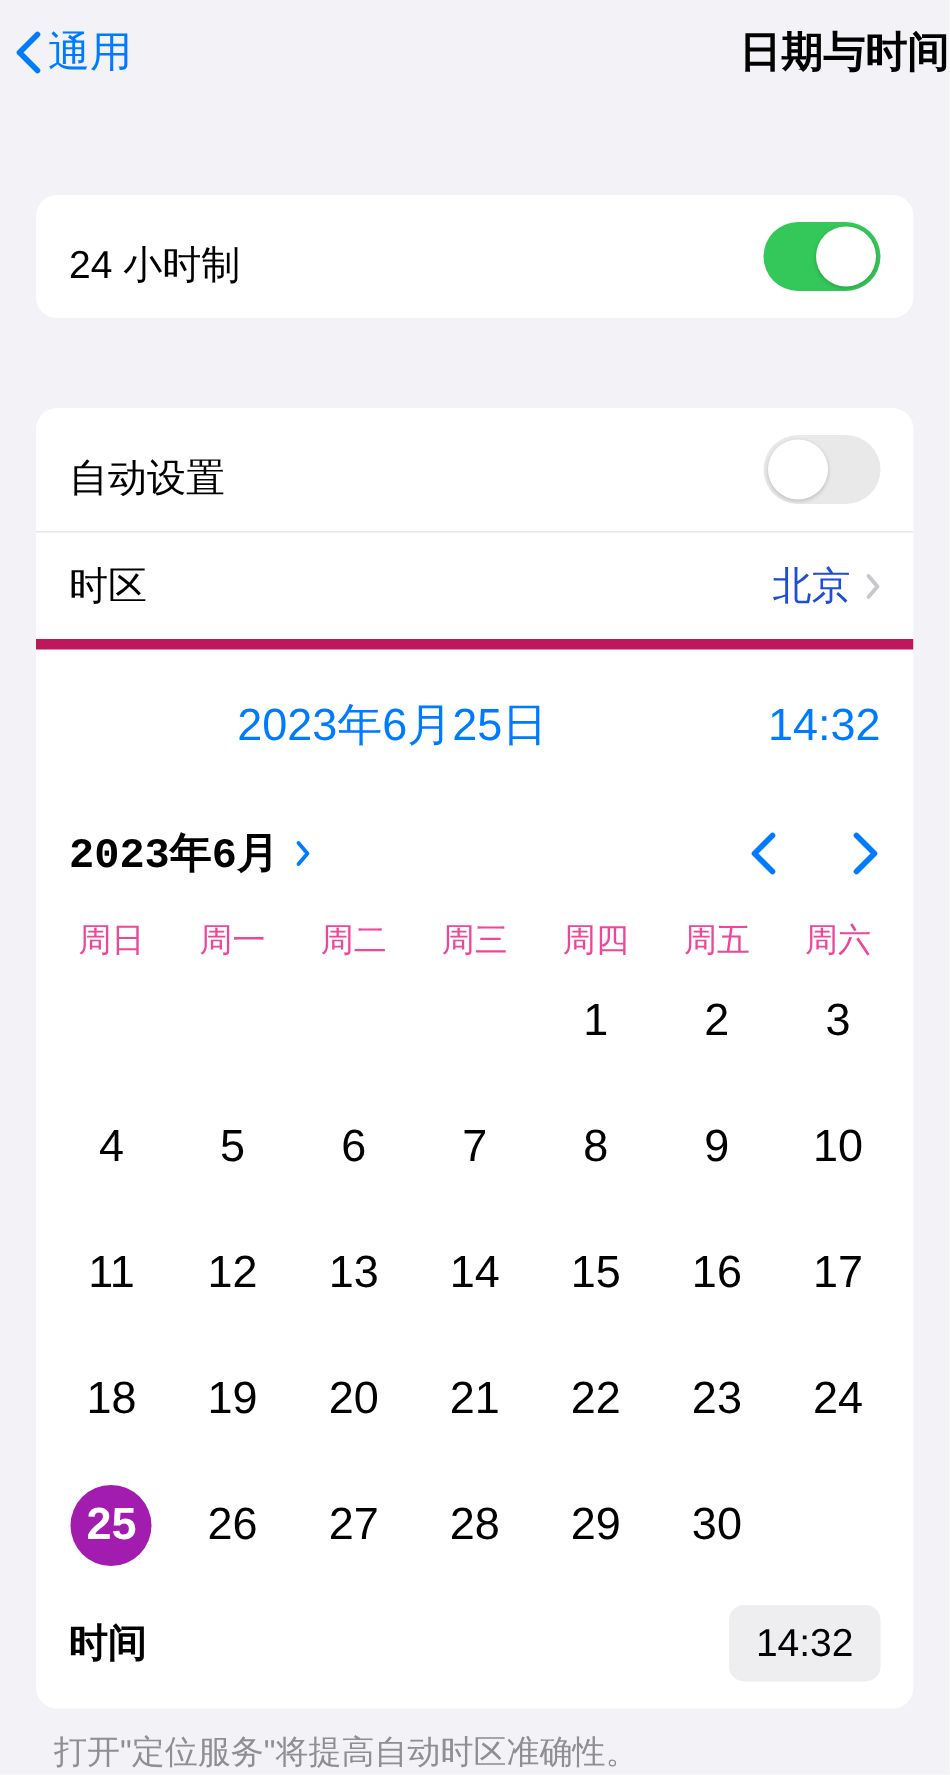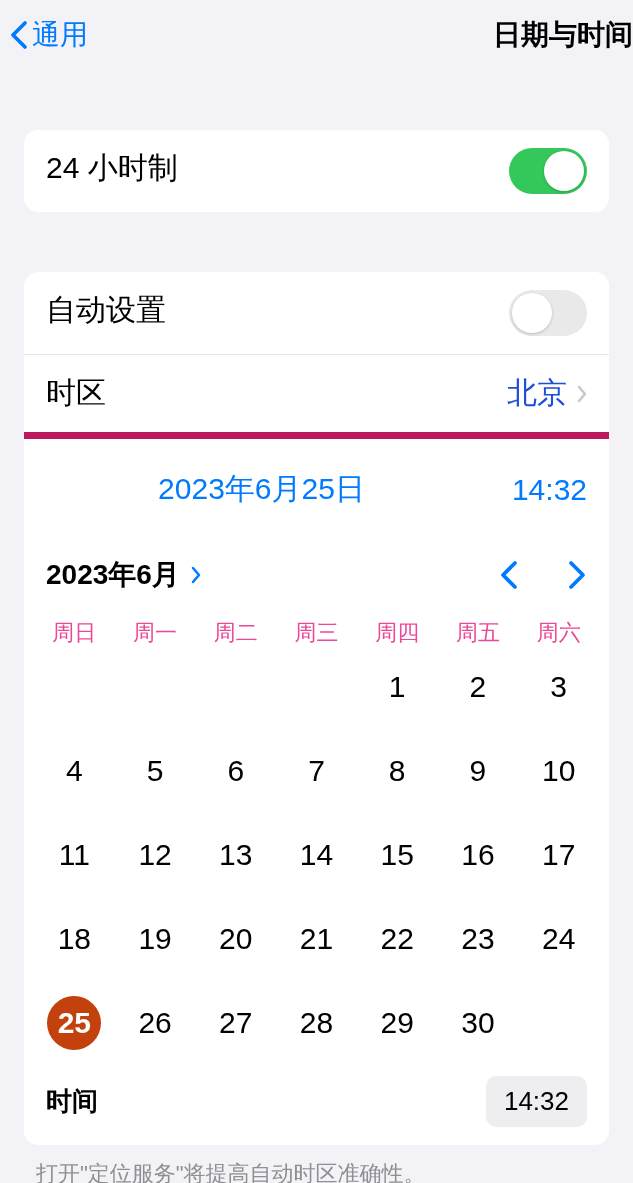--- a/index.html
+++ b/index.html
@@ -36,24 +36,24 @@
     .group {
       margin: 0 24px;
       background: #fff;
       border-radius: 14px;
       overflow: hidden;
     }
     .group.first { margin-top: 60px; }
     .group.second { margin-top: 60px; }
     .row {
       display: flex;
-      align-items: flex-start;
+      align-items: flex-end;
       justify-content: space-between;
       padding: 18px 22px;
-      font-size: 30px;
+      font-size: 26px;
     }
     .row + .row { border-top: 1px solid #e5e5ea; }
     .row-label { color: #000; }
     .row-value { color: #1d4ed8; display: flex; align-items: center; }
     .chevron-r { width: 10px; height: 18px; margin-left: 10px; }
     .switch {
       width: 78px; height: 46px; border-radius: 23px; position: relative;
       cursor: pointer;
     }
     .switch.on { background: #34c759; }
@@ -67,20 +67,21 @@
     .date-time-row {
       display: flex; justify-content: space-between; align-items: center;
       padding: 30px 22px 18px;
       border-top: 7px solid #be185d;
     }
     .dt-left { flex: 1; text-align: center; color: #007aff; font-size: 30px; }
     .dt-right { color: #007aff; font-size: 30px; min-width: 110px; text-align: right; }
     .month-nav {
       display: flex; align-items: center; justify-content: space-between;
       padding: 28px 22px 18px;
+      font-family: Liberation Mono, monospace;
     }
     .month-label {
       display: flex; align-items: center; font-size: 28px; font-weight: 600;
       cursor: pointer;
     }
     .month-label .chev { width: 12px; height: 18px; margin-left: 10px; }
     .arrows { display: flex; gap: 48px; }
     .arrow { width: 20px; height: 30px; cursor: pointer; }
     .weekdays {
       display: grid; grid-template-columns: repeat(7, 1fr);
@@ -94,21 +95,21 @@
       padding: 0 10px 18px;
       row-gap: 30px;
     }
     .day {
       text-align: center; font-size: 30px; height: 54px;
       display: flex; align-items: center; justify-content: center;
       cursor: pointer;
     }
     .day.empty { cursor: default; }
     .day.selected {
-      background: #c2410c; color: #fff; border-radius: 50%;
+      background: #a21caf; color: #fff; border-radius: 50%;
       width: 54px; height: 54px; margin: 0 auto;
       font-weight: 600;
     }
     .time-row {
       display: flex; align-items: center; justify-content: space-between;
       padding: 8px 22px 18px;
     }
     .time-label { font-size: 26px; font-weight: 600; }
     .time-pill {
       background: #eeeef0; border-radius: 10px; padding: 10px 18px;

